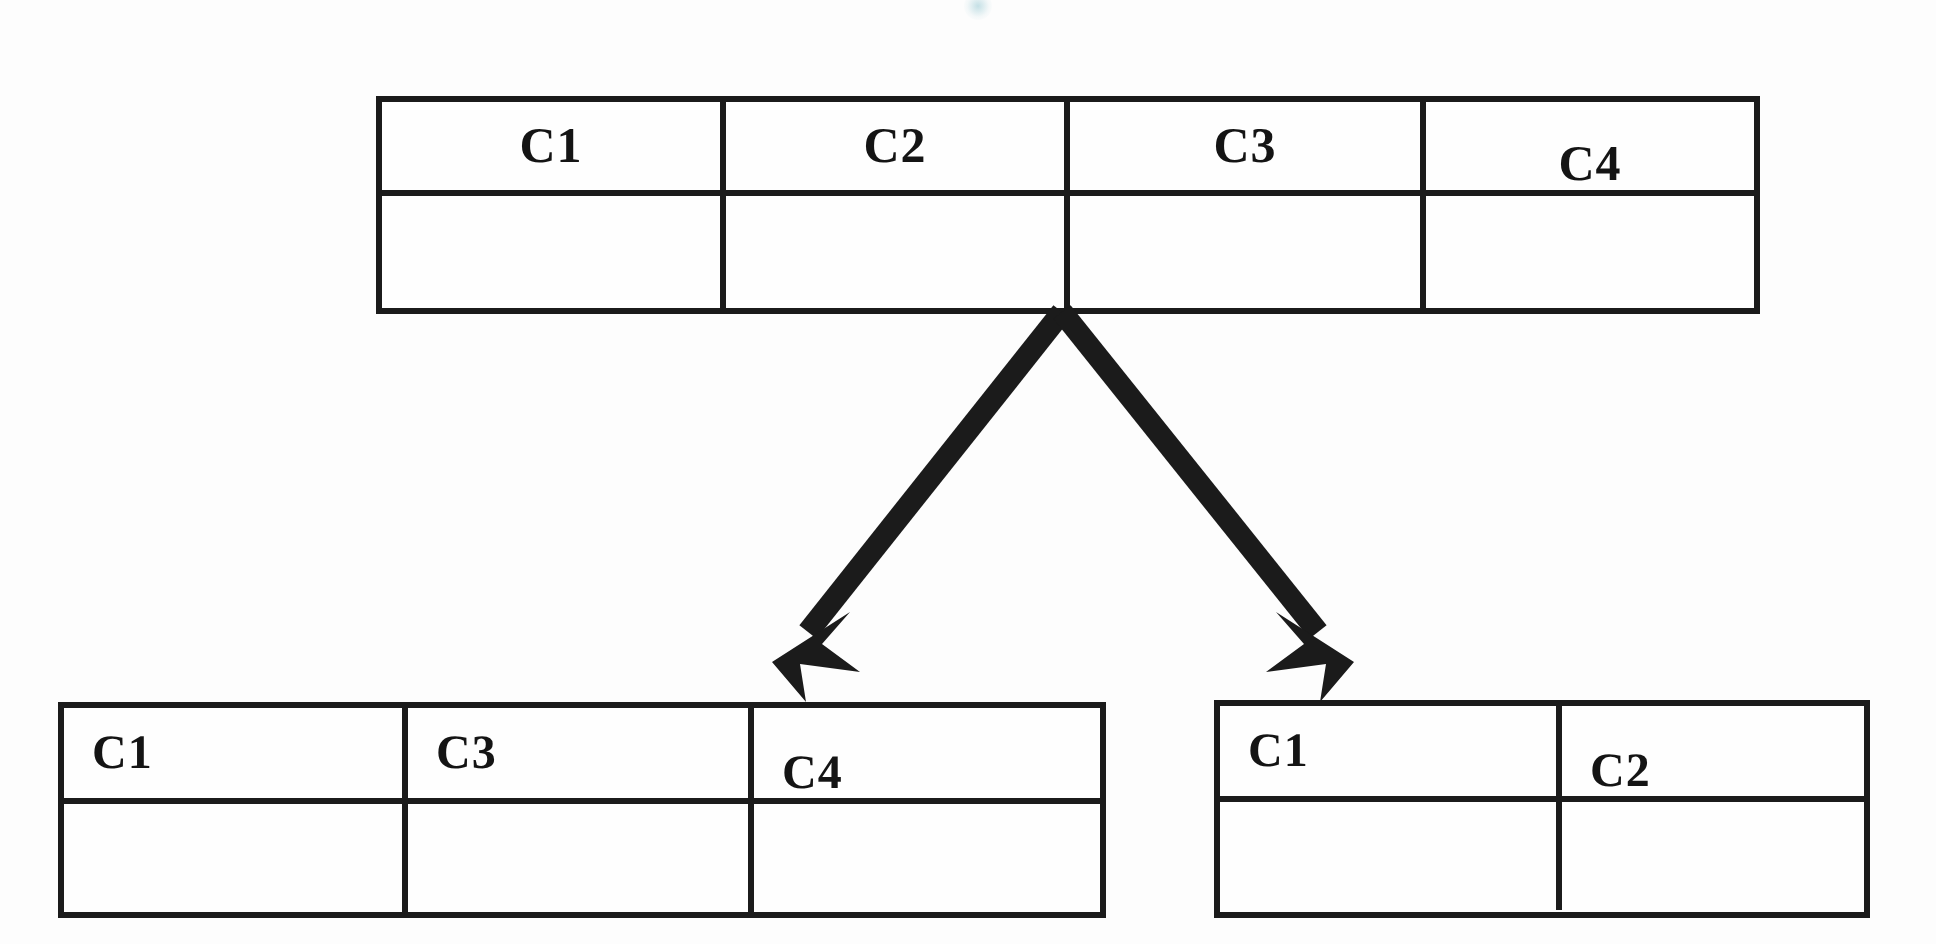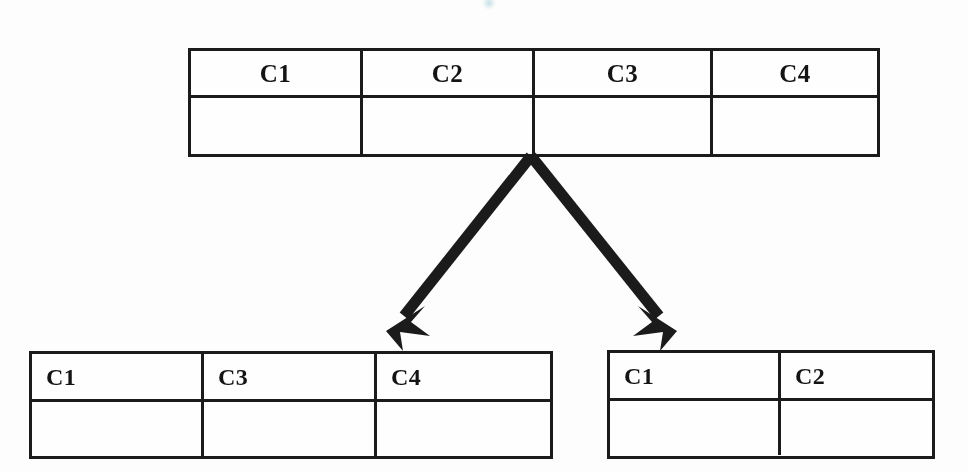--- a/index.html
+++ b/index.html
@@ -45,20 +45,21 @@
   .tbl .cell {
     box-sizing: border-box;
     display: flex;
     align-items: center;
     border-right: 3px solid #1b1b1b;
     overflow: hidden;
     white-space: nowrap;
   }
   .tbl .cell:last-child {
     border-right: none;
+    align-items: flex-end;
   }
   .tbl .cell .txt {
     font-weight: bold;
     color: #141414;
     letter-spacing: 0.5px;
   }
 
   
   #table-original .cell { justify-content: center; }
   #table-original .cell .txt {

